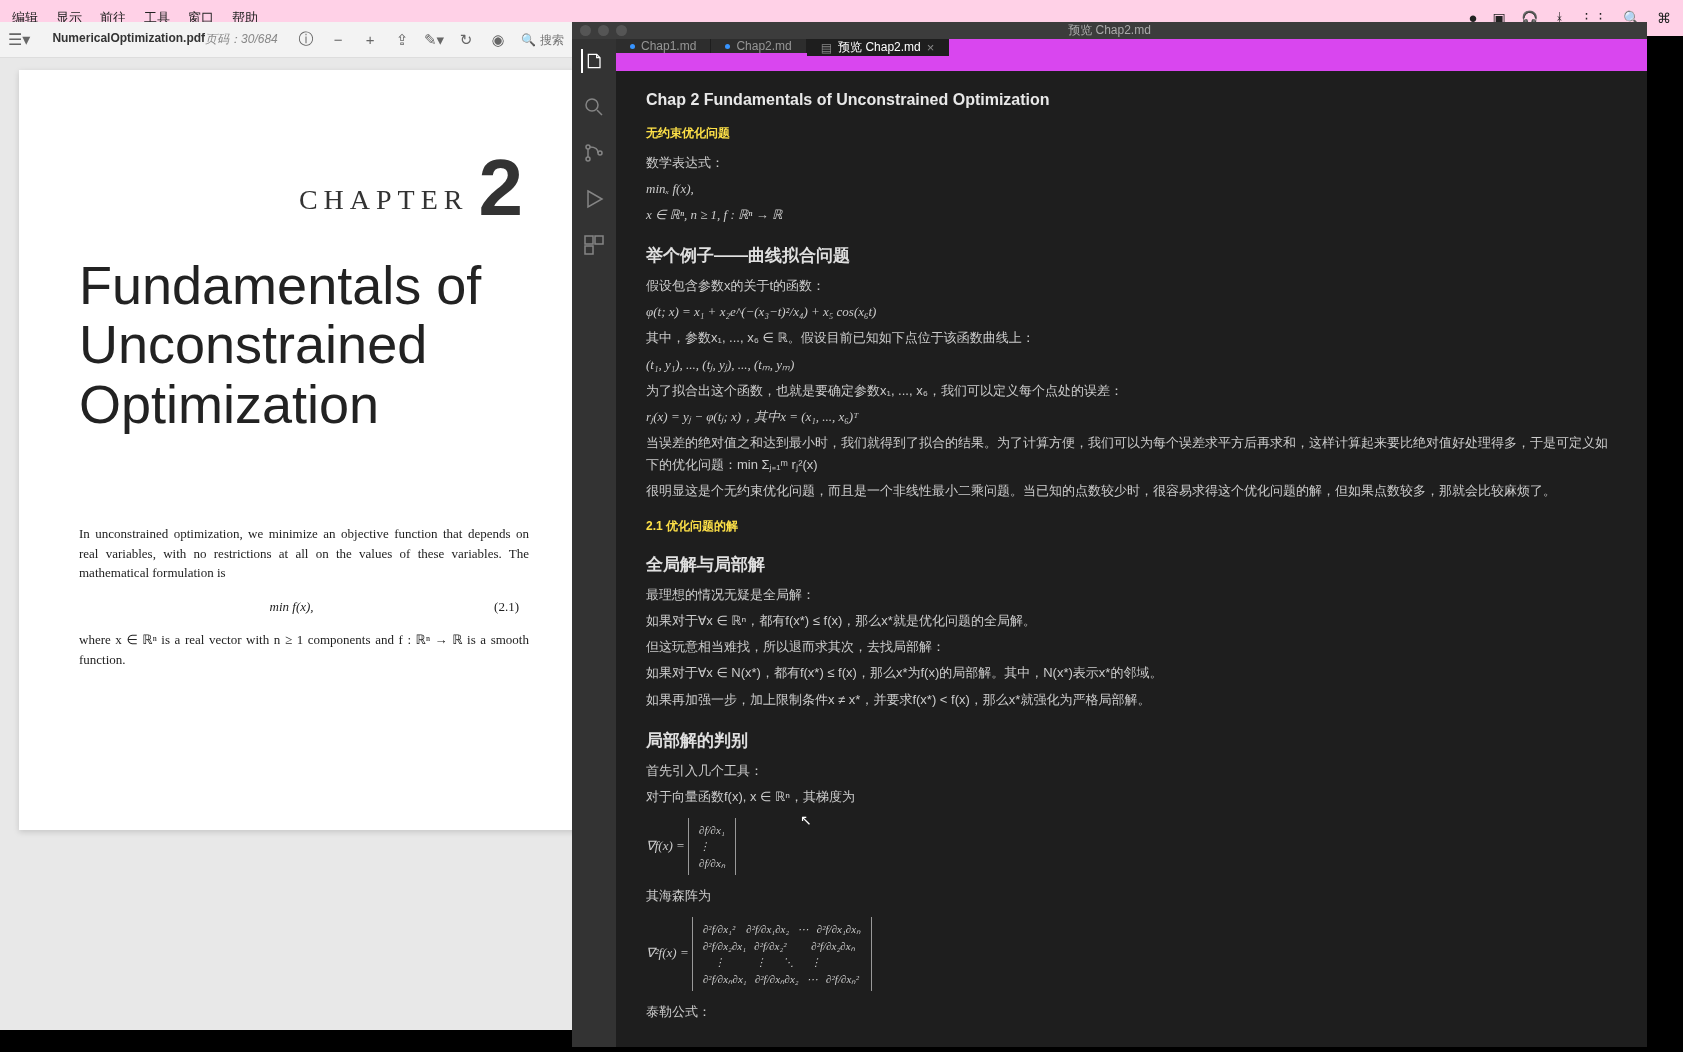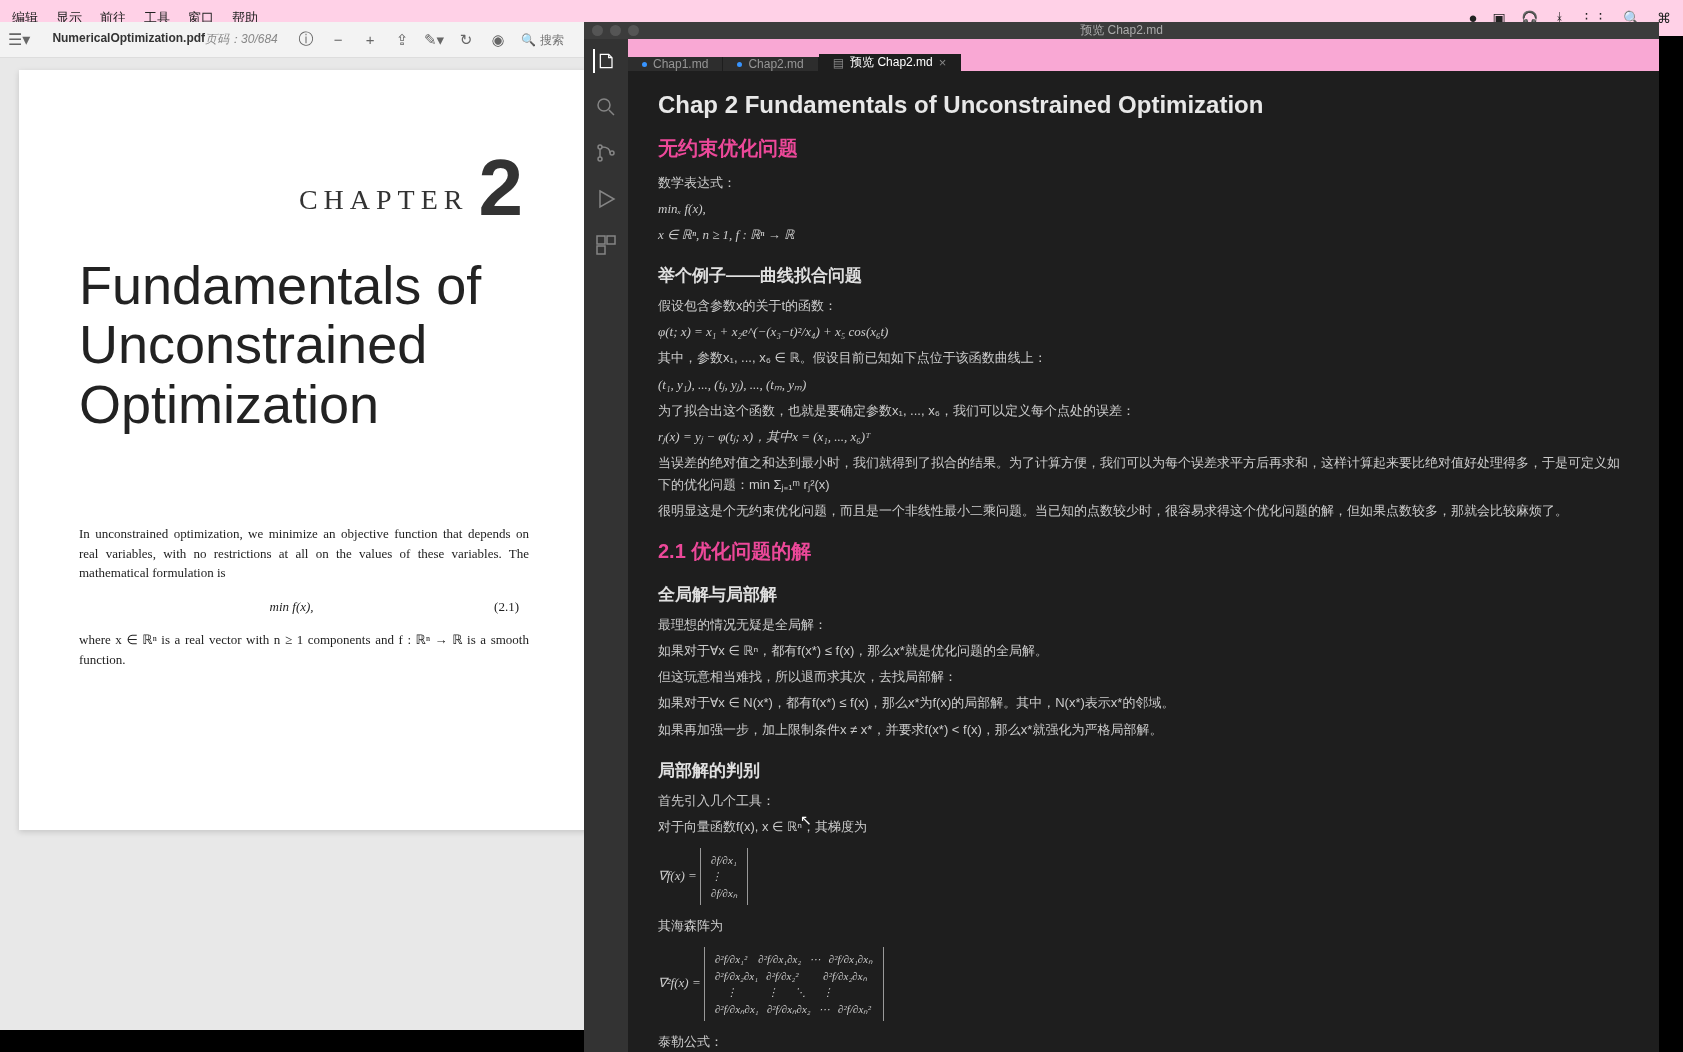--- a/index.html
+++ b/index.html
@@ -25,40 +25,40 @@
 .pdf-viewport { flex: 1; background: #e8e8e8; display: flex; justify-content: center; padding: 12px 0; overflow: hidden; }
 .pdf-page { width: 570px; height: 760px; background: #fff; box-shadow: 0 2px 6px rgba(0,0,0,0.15); padding: 90px 60px 40px 60px; font-family: Georgia, 'Times New Roman', serif; color: #222; }
 .chapter-label { text-align: right; font-variant: small-caps; letter-spacing: 6px; font-size: 28px; color: #333; margin-bottom: 40px; display: flex; align-items: flex-end; justify-content: flex-end; }
 .chapter-num { font-size: 80px; font-weight: 900; font-family: Arial Black, sans-serif; margin-left: 10px; line-height: 0.7; }
 .chapter-title { font-size: 54px; font-weight: 300; line-height: 1.1; font-family: "Futura", "Century Gothic", sans-serif; letter-spacing: 0px; margin-bottom: 90px; }
 .pdf-body { font-size: 13px; line-height: 1.5; text-align: justify; }
 .pdf-eq { text-align: center; margin: 14px 0; font-style: italic; display: flex; justify-content: space-between; padding: 0 10px; }
 .pdf-eq .lbl { font-style: normal; }
 
 
-.code-app { position: absolute; left: 584px; top: 22px; width: 1075px; height: 1008px; background: #1e1e1e; color: #ccc; display: flex; flex-direction: column; font-size: 13px; }
+.code-app { position: absolute; left: 572px; top: 22px; width: 1075px; height: 1008px; background: #1e1e1e; color: #ccc; display: flex; flex-direction: column; font-size: 13px; }
 .code-titlebar { height: 24px; background: #3c3c3c; display: flex; align-items: center; justify-content: center; font-size: 12px; color: #aaa; position: relative; }
 .traffic { position: absolute; left: 8px; display: flex; gap: 7px; }
 .traffic span { width: 11px; height: 11px; border-radius: 50%; background: #555; }
 
 .code-body { flex: 1; display: flex; }
 .activity-bar { width: 44px; background: #333333; display: flex; flex-direction: column; align-items: center; padding-top: 10px; gap: 22px; }
 .activity-bar .aicon { width: 24px; height: 24px; color: #858585; cursor: pointer; display: flex; align-items: center; justify-content: center; }
 .activity-bar .aicon.active { color: #fff; border-left: 2px solid #fff; margin-left: -2px; padding-left: 2px; }
 
 .editor-area { flex: 1; display: flex; flex-direction: column; background: #1e1e1e; }
-.tabs { height: 32px; background: #f9a8d4; display: flex; align-items: flex-end; }
+.tabs { height: 32px; background: #d946ef; display: flex; align-items: flex-start; }
 .tab { display: flex; align-items: center; gap: 6px; padding: 0 14px; font-size: 12px; color: #969696; background: #2d2d2d; border-right: 1px solid #1e1e1e; cursor: pointer; }
 .tab.active { background: #1e1e1e; color: #fff; }
 .tab .dot { width: 5px; height: 5px; border-radius: 50%; background: #3794ff; }
 .tab .close { color: #888; font-size: 13px; }
 
 .preview { flex: 1; padding: 20px 30px; overflow-y: auto; color: #ccc; font-family: -apple-system, sans-serif; }
-.preview h1 { font-size: 24px; font-weight: 600; color: #e8e8e8; }
-.preview h2 { font-size: 20px; font-weight: 600; color: #ec4899; margin: 16px 0 10px; }
+.preview h1 { font-size: 16px; font-weight: 600; color: #e8e8e8; }
+.preview h2 { font-size: 12px; font-weight: 600; color: #fde047; margin: 16px 0 10px; }
 .preview h3 { font-size: 17px; font-weight: 600; color: #e0e0e0; margin: 18px 0 8px; }
 .preview p { font-size: 13px; line-height: 1.7; color: #ccc; margin: 4px 0; }
 .preview .math { font-family: 'Cambria Math', 'Times New Roman', serif; font-style: italic; font-size: 13px; }
 .matrix { display: inline-block; border-left: 1px solid #999; border-right: 1px solid #999; padding: 4px 10px; margin: 6px 0; vertical-align: middle; font-size: 11px; line-height: 1.5; }
 
 .cursor { position: absolute; left: 800px; top: 812px; font-size: 14px; color: #fff; pointer-events: none; z-index: 999; }
 
 svg { width: 100%; height: 100%; }
 </style>
 </head>

